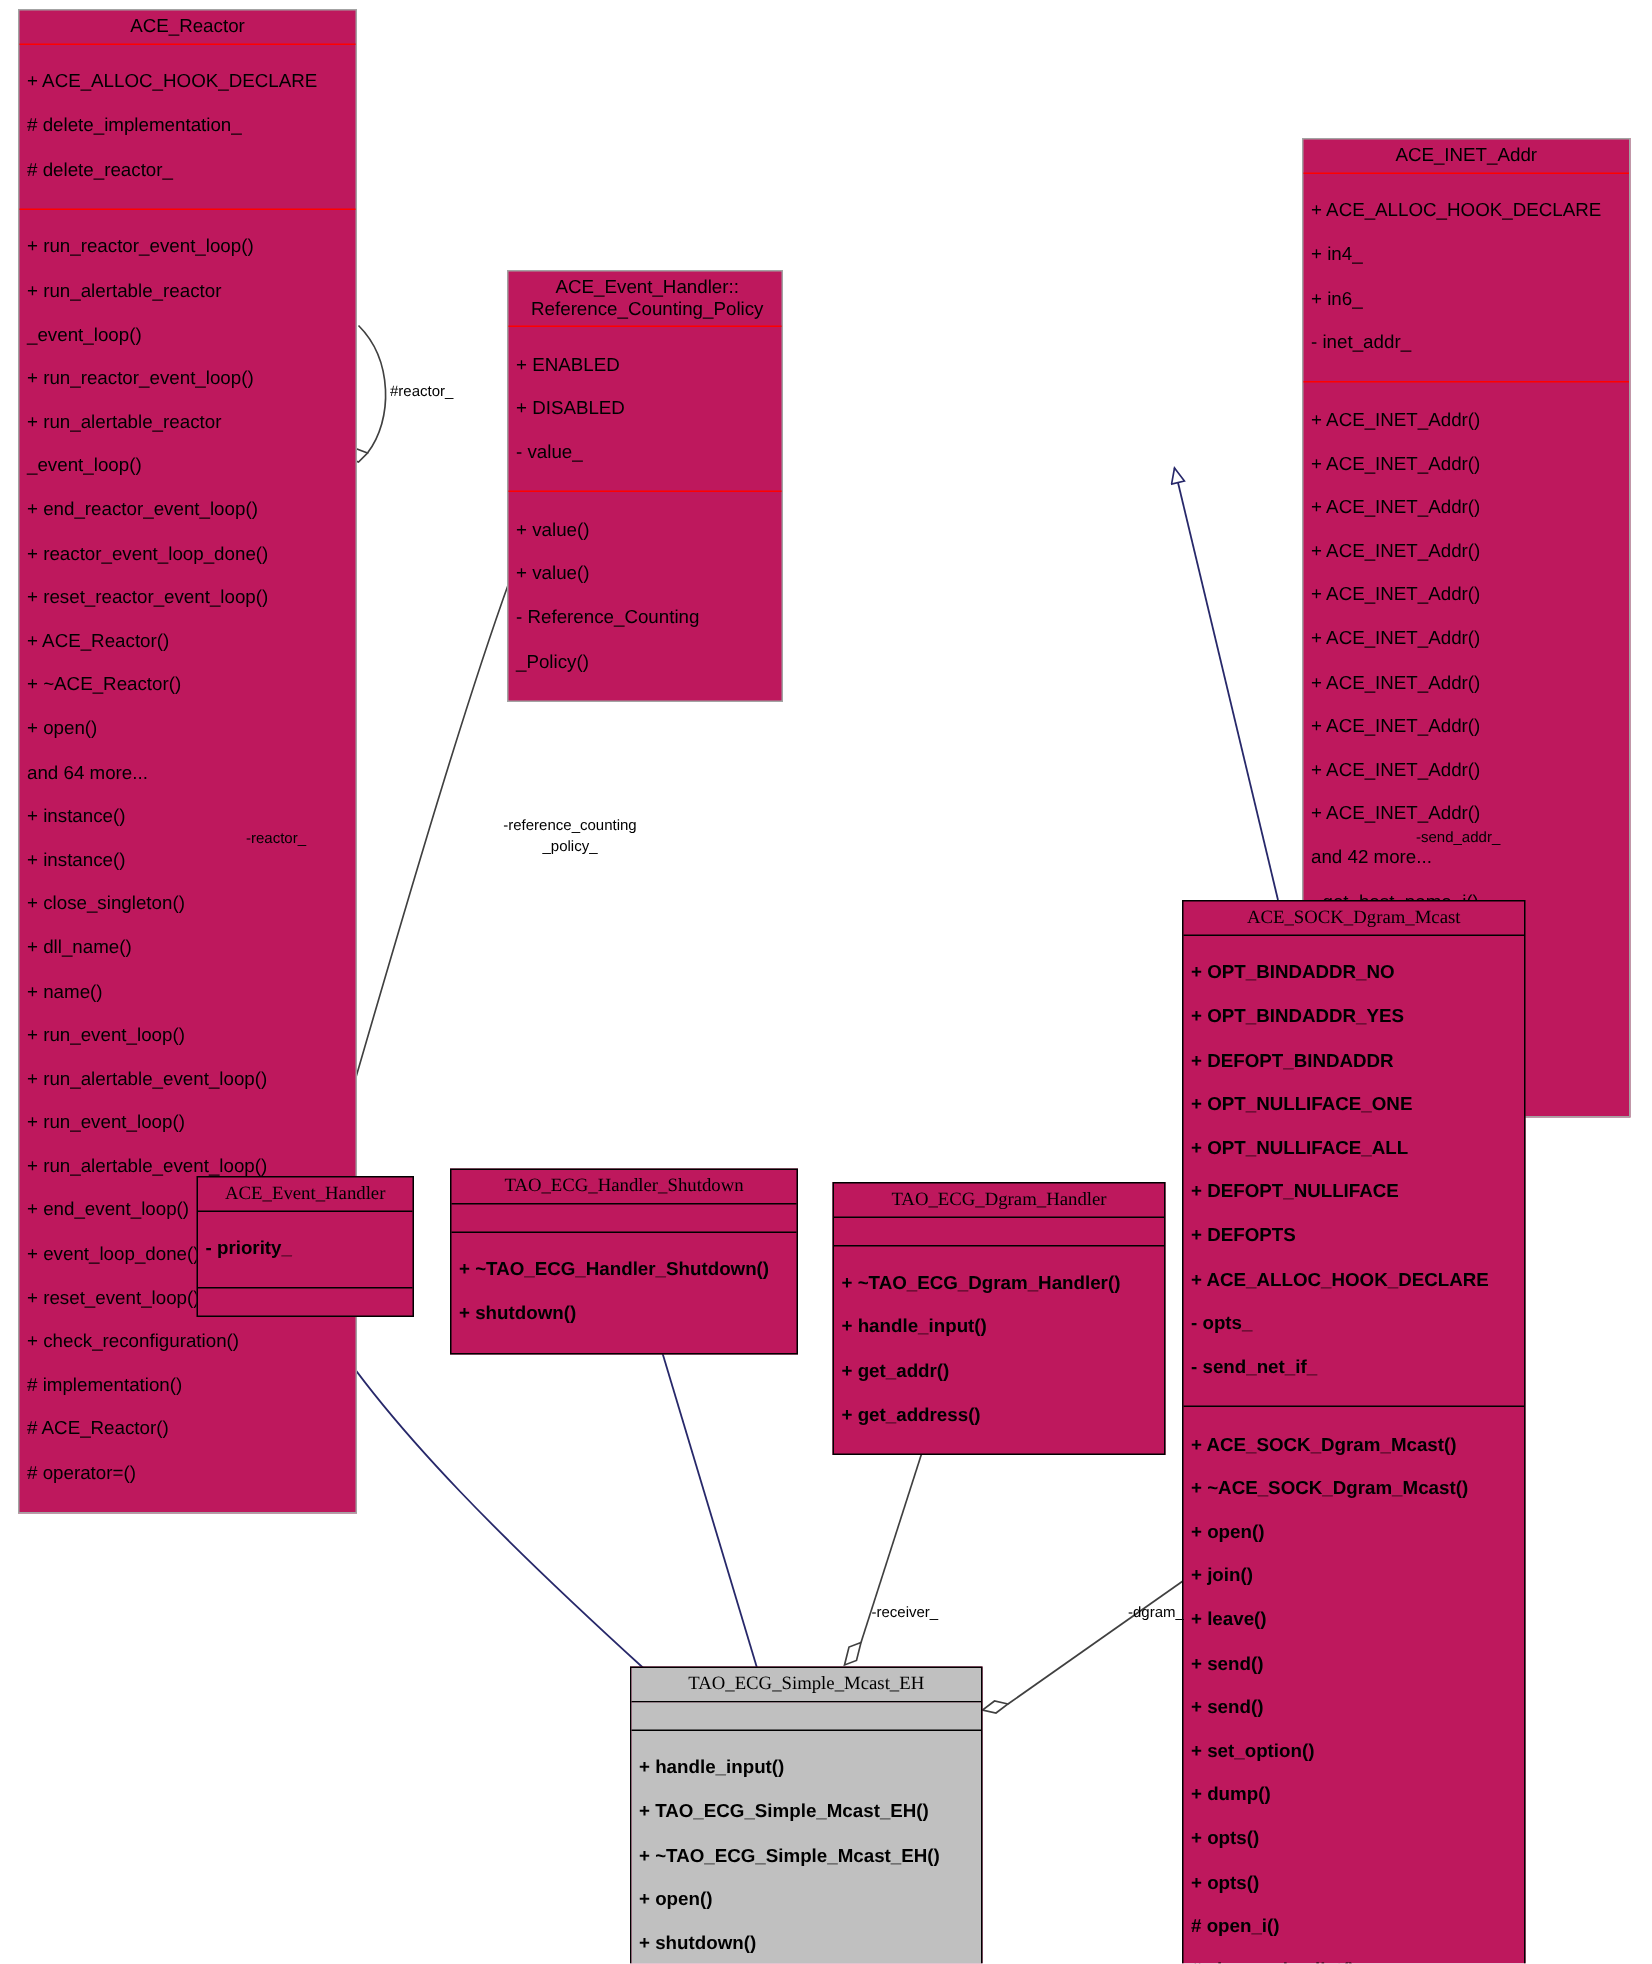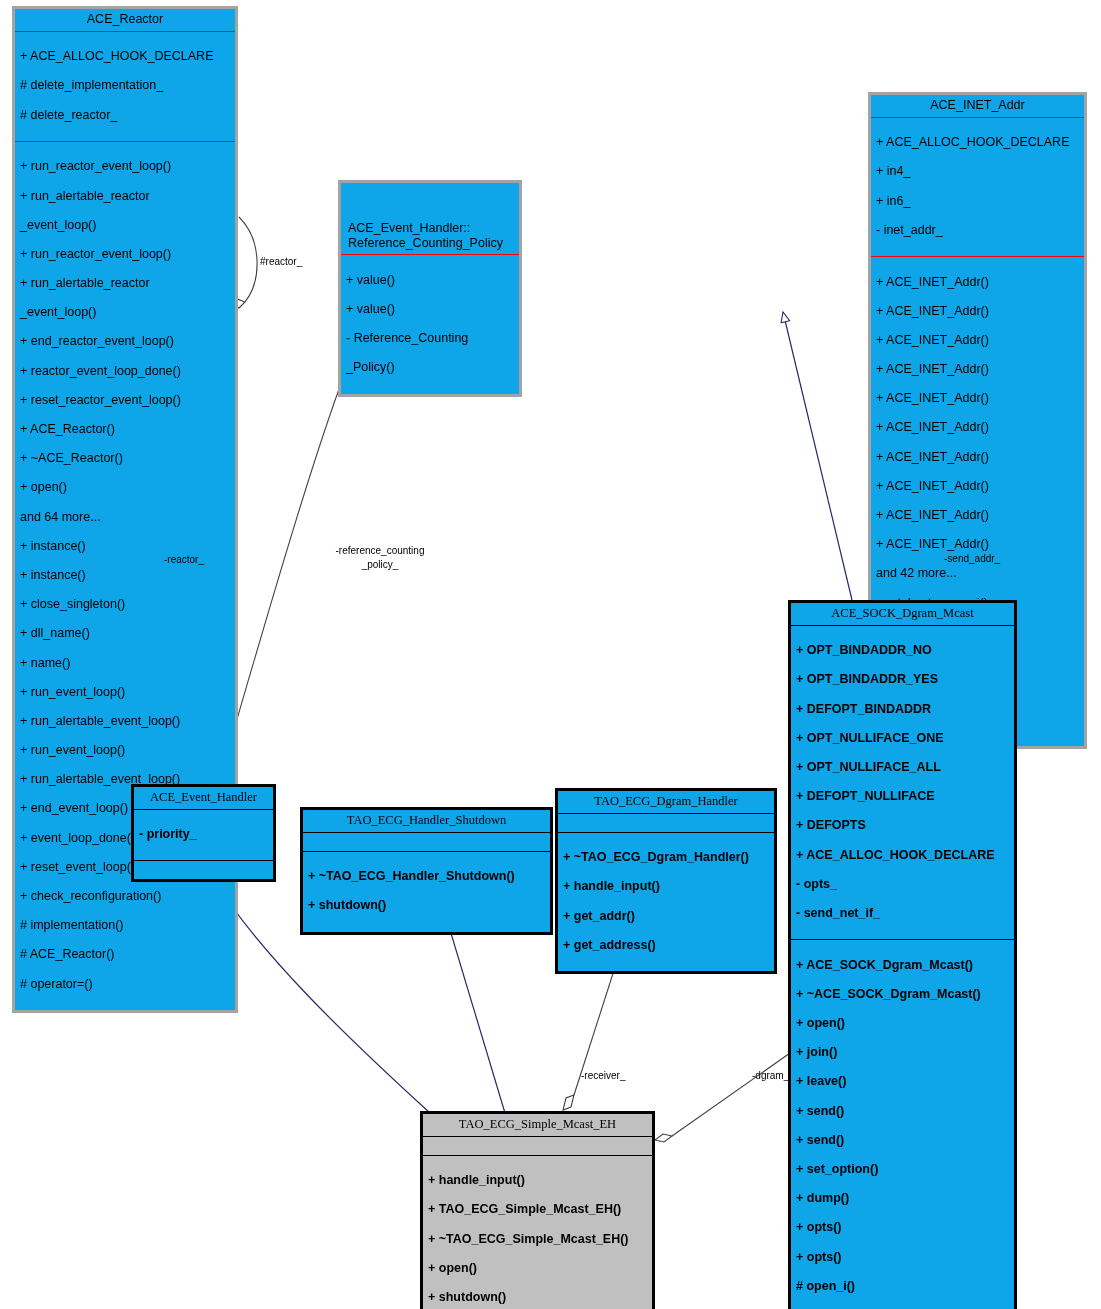--- a/index.html
+++ b/index.html
@@ -22,22 +22,22 @@
     position: absolute;
     left: 0;
     top: 0;
     width: 1101px;
     height: 1309px;
     pointer-events: none;
   }
   .uml-class {
     position: absolute;
     box-sizing: border-box;
-    background: #0ea5e9;
-    border: 3px solid #a3a3a3;
+    background: #be185d;
+    border: 1px solid #a3a3a3;
     font-size: 12.5px;
     line-height: 14.6px;
     color: #000000;
   }
   .uml-class.black {
     border-color: #000000;
   }
   .uml-class.filled .title-cell,
   .uml-class.filled .compartment {
     background: #c0c0c0;
@@ -168,22 +168,27 @@
       <div class="row">+ event_loop_done()</div>
       <div class="row">+ reset_event_loop()</div>
       <div class="row">+ check_reconfiguration()</div>
       <div class="row"># implementation()</div>
       <div class="row"># ACE_Reactor()</div>
       <div class="row"># operator=()</div>
     </div>
   </div>
 
   <div class="uml-class" style="left:338px; top:180px; width:184px;">
-    <div class="title-cell" style="text-align:left; padding-left:7px;margin-top:35px;">ACE_Event_Handler::
+    <div class="title-cell" style="text-align:center; padding-left:7px;">ACE_Event_Handler::
 Reference_Counting_Policy</div>
+    <div class="compartment">
+      <div class="row">+ ENABLED</div>
+      <div class="row">+ DISABLED</div>
+      <div class="row">- value_</div>
+    </div>
     <div class="compartment">
       <div class="row">+ value()</div>
       <div class="row">+ value()</div>
       <div class="row">- Reference_Counting</div>
       <div class="row">_Policy()</div>
     </div>
   </div>
 
 
   <div class="uml-class" style="left:868px; top:92px; width:219px;">
@@ -250,21 +255,21 @@
   </div>
 
   <div class="uml-class black" style="left:131px; top:784px; width:145px;">
     <div class="title-cell">ACE_Event_Handler</div>
     <div class="compartment">
       <div class="row">- priority_</div>
     </div>
     <div class="compartment empty"></div>
   </div>
 
-  <div class="uml-class black" style="left:300px; top:779px; width:253px;margin-top:28px;">
+  <div class="uml-class black" style="left:300px; top:779px; width:232px;">
     <div class="title-cell">TAO_ECG_Handler_Shutdown</div>
     <div class="compartment empty"></div>
     <div class="compartment">
       <div class="row">+ ~TAO_ECG_Handler_Shutdown()</div>
       <div class="row">+ shutdown()</div>
     </div>
   </div>
 
   <div class="uml-class black" style="left:555px; top:788px; width:222px;">
     <div class="title-cell">TAO_ECG_Dgram_Handler</div>

